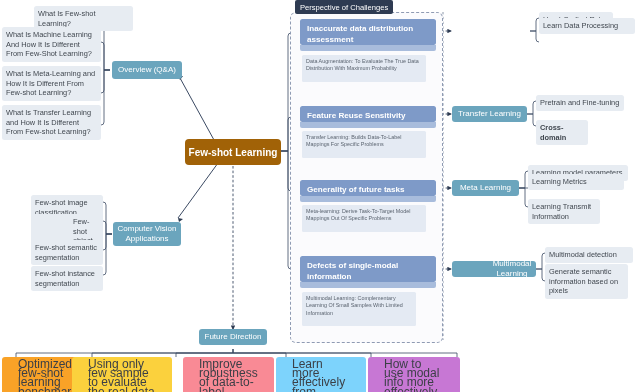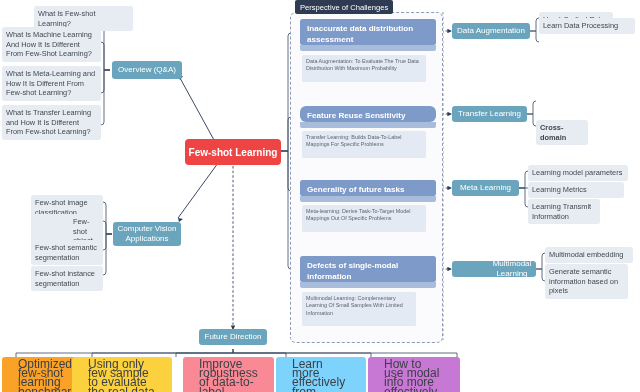--- a/index.html
+++ b/index.html
@@ -23,21 +23,21 @@
     padding:3px 4px;
   }
   .teal{
     background:#6ba5bd;color:#ffffff;
     font-size:8px;line-height:10px;font-weight:400;
     border-radius:3px;
     display:flex;align-items:center;justify-content:center;
     text-align:center;
   }
   .root{
-    background:#ef4444;color:#ffffff;
+    background:#a16207;color:#ffffff;
     font-size:10px;font-weight:bold;
     border-radius:4px;
     display:flex;align-items:center;justify-content:center;
   }
   .sectionhdr{
     background:#2e3b52;color:#ffffff;
     font-size:7.6px;
     border-radius:2px;
     padding:2.5px 5px;
     white-space:nowrap;
@@ -156,46 +156,46 @@
 
   <div class="node root" style="left:185px;top:139px;width:96px;height:26px;">Few-shot Learning</div>
 
   <div class="node dashbox" style="left:290px;top:12px;width:153px;height:331px;"></div>
   <div class="node sectionhdr" style="left:295px;top:0px;">Perspective of Challenges</div>
 
   <div class="node chall" style="left:300px;top:19px;width:136px;height:26px;">Inaccurate data distribution assessment</div>
   <div class="node challbar" style="left:300px;top:45px;width:136px;"></div>
   <div class="node desc" style="left:302px;top:55px;width:124px;height:27px;">Data Augmentation:  To Evaluate The True Data Distribution With Maximum Probability</div>
 
-  <div class="node chall" style="left:300px;top:106px;width:136px;height:16px;border-radius:6px;">Feature Reuse Sensitivity</div>
+  <div class="node chall" style="left:300px;top:106px;width:136px;height:16px;">Feature Reuse Sensitivity</div>
   <div class="node challbar" style="left:300px;top:122px;width:136px;"></div>
   <div class="node desc" style="left:302px;top:131px;width:124px;height:27px;">Transfer Learning:  Builds Data-To-Label Mappings For Specific Problems</div>
 
   <div class="node chall" style="left:300px;top:180px;width:136px;height:16px;">Generality of future tasks</div>
   <div class="node challbar" style="left:300px;top:196px;width:136px;"></div>
   <div class="node desc" style="left:302px;top:205px;width:124px;height:27px;">Meta-learning:  Derive Task-To-Target Model Mappings Out Of Specific Problems</div>
 
   <div class="node chall" style="left:300px;top:256px;width:136px;height:26px;">Defects of single-modal information</div>
   <div class="node challbar" style="left:300px;top:282px;width:136px;"></div>
   <div class="node desc" style="left:302px;top:292px;width:114px;height:34px;">Multimodal Learning: Complementary Learning Of Small Samples With Limited Information</div>
 
-  <div class="node teal" style="left:452px;top:23px;width:78px;height:16px;">Data Augmentation</div>
   <div class="node leaf" style="left:539px;top:12px;width:74px;">Hand-Crafted Rules</div>
   <div class="node leaf" style="left:539px;top:18px;width:96px;">Learn Data Processing</div>
 
   <div class="node teal" style="left:452px;top:106px;width:75px;height:16px;">Transfer Learning</div>
+  <div class="node leaf" style="left:536px;top:95px;width:88px;">Pretrain and Fine-tuning</div>
   <div class="node leaf" style="left:536px;top:120px;width:52px;font-weight:bold;">Cross-domain</div>
 
   <div class="node teal" style="left:452px;top:180px;width:67px;height:16px;">Meta Learning</div>
   <div class="node leaf" style="left:528px;top:165px;width:100px;">Learning model parameters</div>
-  <div class="node leaf" style="left:528px;top:182px;width:96px;">Learning Metrics</div>
+  <div class="node leaf" style="left:528px;top:174px;width:96px;">Learning Metrics</div>
   <div class="node leaf" style="left:528px;top:199px;width:72px;">Learning Transmit Information</div>
 
   <div class="node teal" style="left:452px;top:261px;width:84px;height:16px;padding-left:36px;">Multimodal Learning</div>
-  <div class="node leaf" style="left:545px;top:247px;width:88px;">Multimodal embedding</div>
+  <div class="node leaf" style="left:545px;top:247px;width:88px;">Multimodal detection</div>
   <div class="node leaf" style="left:545px;top:264px;width:83px;">Generate semantic information based on pixels</div>
 
   <div class="node teal" style="left:199px;top:329px;width:68px;height:16px;">Future Direction</div>
 
   <div class="node fd" style="left:2px;top:357px;width:85px;background:#f9a227;">Optimized few-shot learning benchmark dataset</div>
   <div class="node fd" style="left:72px;top:357px;width:100px;background:#fbd13d;">Using only few sample to evaluate the real data distribution</div>
   <div class="node fd" style="left:183px;top:357px;width:91px;background:#f98a95;">Improve robustness of data-to-label mapping</div>
   <div class="node fd" style="left:276px;top:357px;width:90px;background:#7dd3fc;">Learn more effectively from historical tasks</div>
   <div class="node fd" style="left:368px;top:357px;width:92px;background:#c777d4;">How to use modal info more effectively</div>
 

